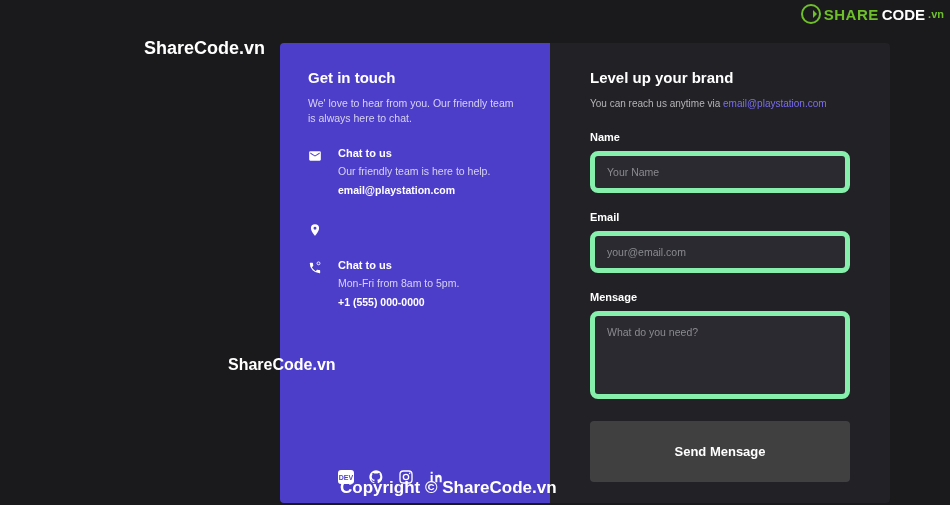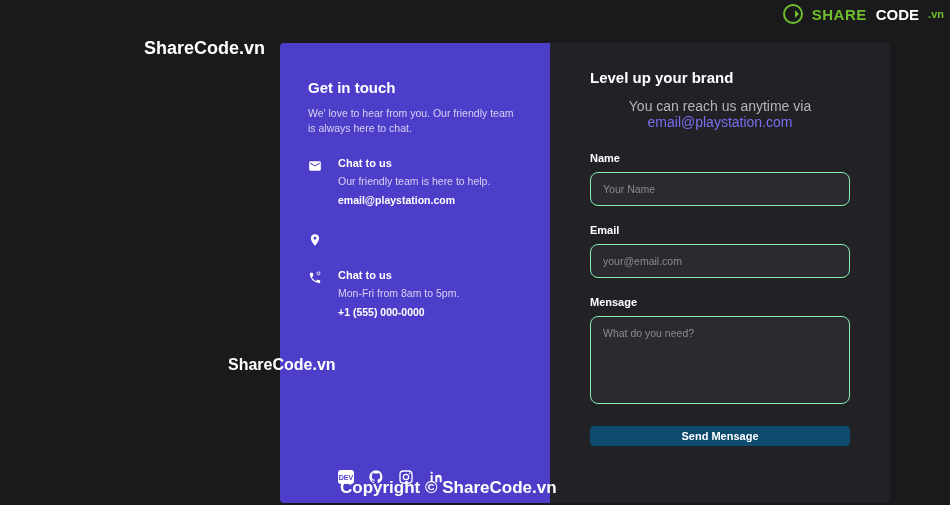--- a/index.html
+++ b/index.html
@@ -18,21 +18,21 @@
   width: 610px;
   height: 460px;
   display: flex;
   border-radius: 4px;
   overflow: hidden;
 }
 .left-panel {
   width: 270px;
   background: #4d3eca;
   color: #fff;
-  padding: 36px 28px 18px 28px;
+  padding: 26px 28px 18px 28px;
   display: flex;
   flex-direction: column;
 }
 .left-title {
   font-size: 15px;
   font-weight: 700;
   margin-bottom: 10px;
 }
 .left-sub {
   font-size: 10.5px;
@@ -100,72 +100,71 @@
   background: #212126;
   padding: 26px 40px 20px 40px;
   color: #fff;
 }
 .right-title {
   font-size: 15px;
   font-weight: 700;
   margin-bottom: 12px;
 }
 .right-sub {
-  font-size: 14px;
+  font-size: 10px;
   color: #b5b5b8;
   margin-bottom: 22px;
-  text-align: center;
 }
 .right-sub a { color: #7b6ef0; text-decoration: none; }
 .form-label {
   font-size: 11px;
   font-weight: 600;
   margin-bottom: 8px;
   display: block;
 }
 .form-input, .form-textarea {
   width: 100%;
   background: #2a2a30;
-  border: 1px solid #86efac;
+  border: 5px solid #86efac;
   border-radius: 8px;
   padding: 10px 12px;
   font-size: 10.5px;
   color: #ccc;
   margin-bottom: 18px;
   font-family: inherit;
 }
 .form-input::placeholder, .form-textarea::placeholder { color: #8a8a90; }
 .form-textarea { height: 88px; resize: none; }
 .submit-btn {
   width: 100%;
-  background: #0c4a6e;
+  background: #404040;
   color: #fff;
   border: none;
   border-radius: 4px;
-  padding: 4px;
-  font-size: 11px;
+  padding: 23px;
+  font-size: 13px;
   font-weight: 600;
   cursor: pointer;
 }
 .wm {
   position: absolute;
   color: #fff;
   font-weight: 700;
   pointer-events: none;
 }
 .wm1 { left: 144px; top: 38px; font-size: 18px; }
 .wm2 { left: 228px; top: 356px; font-size: 16px; }
 .wm3 { left: 340px; top: 478px; font-size: 17px; font-weight: 700; }
 .logo-wm {
   position: absolute;
   right: 6px;
   top: 4px;
   display: flex;
   align-items: center;
-  gap: 9px;
+  gap: 3px;
 }
 .logo-circle {
   width: 20px; height: 20px;
   border: 2.5px solid #6fbf2c;
   border-radius: 50%;
   position: relative;
 }
 .logo-circle:after {
   content: '';
   position: absolute;

